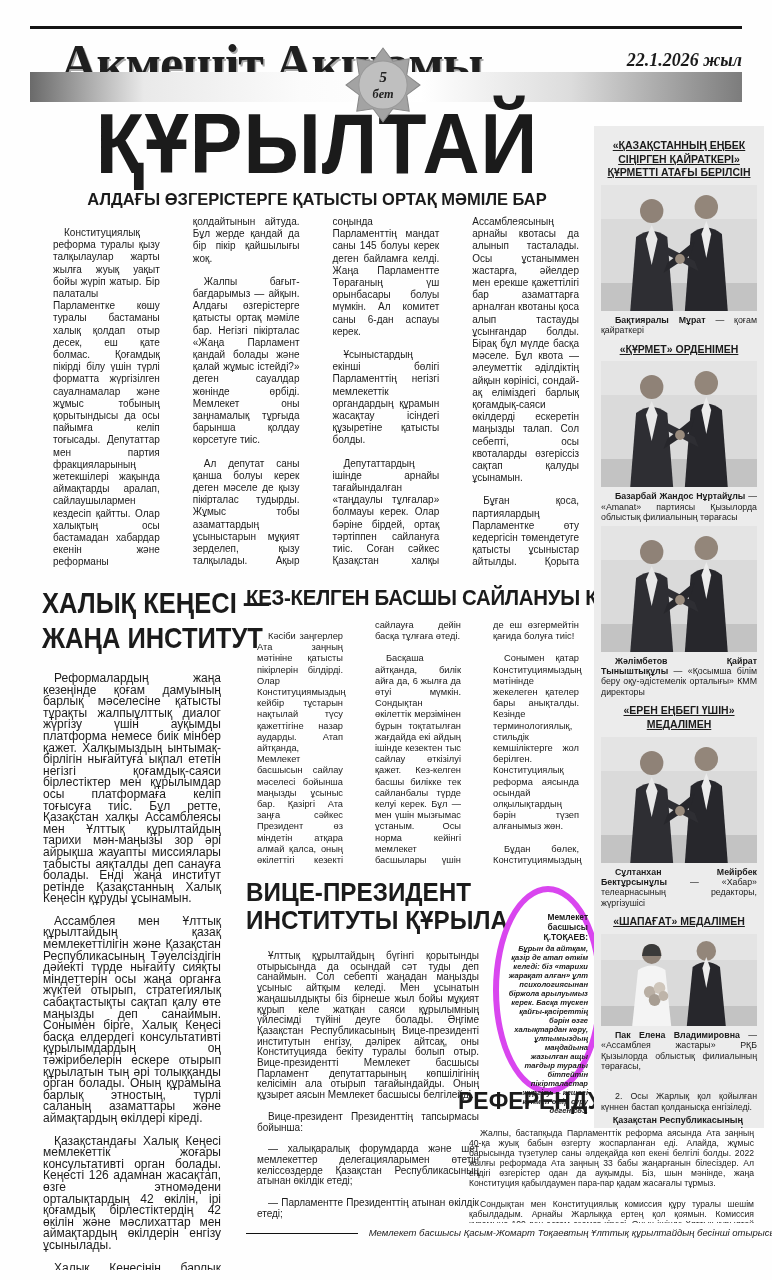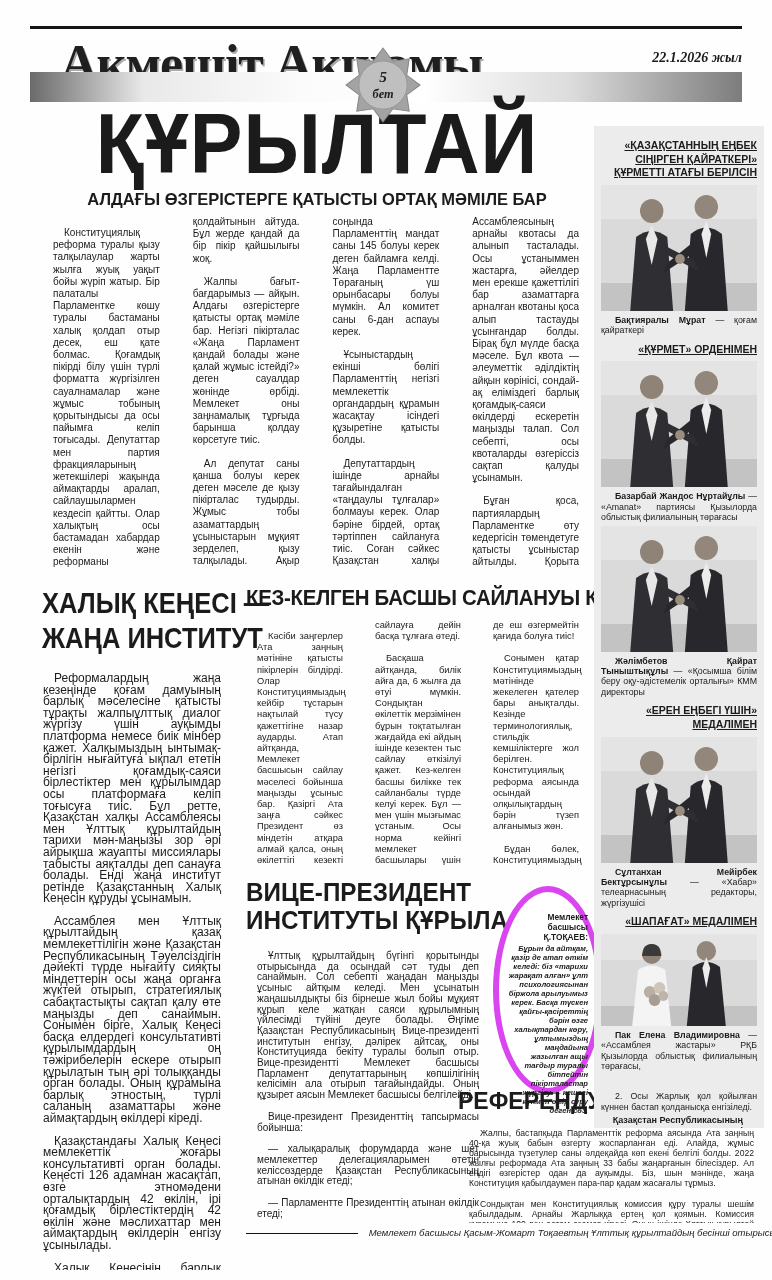--- a/index.html
+++ b/index.html
@@ -2,21 +2,21 @@
 <html><head>
 <meta charset="utf-8">
 <style>
   html,body{margin:0;padding:0;background:#888;}
   .page{position:relative;width:772px;height:1280px;background:#fefefe;color:#1b1b1b;
         font-family:"Liberation Sans",sans-serif;overflow:hidden;margin:0 auto;}
   .toprule{position:absolute;left:30px;top:26px;width:712px;height:3px;background:#141414;}
   .logo{position:absolute;left:60px;top:34px;font-family:Liberation Serif, serif;font-weight:bold;
         font-size:52px;color:#1f1f1f;text-shadow:1.5px 1.5px 0 #aaa;letter-spacing:-1px;white-space:nowrap;}
   .date{position:absolute;right:30px;top:50px;font-family:"Liberation Serif",serif;font-style:italic;
-        font-weight:bold;font-size:14px;}
+        font-weight:bold;font-size:18px;}
   .gradbar{position:absolute;left:30px;top:72px;width:712px;height:30px;
         background:linear-gradient(90deg,#6a6a6a 0%,#e9e9e9 16%,#fbfbfb 38%,#ffffff 55%,#dcdcdc 76%,#7c7c7c 100%);}
   .badge{position:absolute;left:345px;top:46px;width:76px;height:78px;z-index:5;}
   .badge text{font-family:"Liberation Serif",serif;font-style:italic;font-weight:bold;fill:#222;}
   .headline{position:absolute;left:34px;top:102px;width:566px;text-align:center;font-weight:bold;
         font-size:79px;line-height:0.98;letter-spacing:1px;transform:scaleY(1.08);transform-origin:top;
         white-space:nowrap;}
   .subhead{position:absolute;left:34px;top:190px;width:566px;text-align:center;font-weight:bold;font-size:16.5px;}
   .body-text p{margin:11px;text-indent:11px;}
   .main4col{position:absolute;left:42px;top:216px;width:548px;height:358px;column-count:4;column-gap:11px;
@@ -39,21 +39,21 @@
   .quote .intro{font-weight:bold;font-size:8.4px;line-height:10px;margin-bottom:2px;}
   .quote .qtext{font-weight:bold;font-style:italic;}
   .ref-title{position:absolute;left:458px;top:1088px;width:307px;font-weight:bold;font-size:23px;white-space:nowrap;}
   .ref-body{position:absolute;left:458px;top:1117px;width:307px;height:106px;font-size:8.6px;
         line-height:10px;text-align:justify;overflow:hidden;}
   .credit{position:absolute;left:246px;top:1227px;width:519px;font-size:9.5px;font-style:italic;
         text-align:right;white-space:nowrap;}
   .credit .dash{display:inline-block;width:112px;border-top:1.5px solid #111;vertical-align:middle;margin-right:8px;}
   .sidebar{position:absolute;left:594px;top:126px;width:170px;height:1002px;background:#ececec;
         padding:6px 7px;box-sizing:border-box;overflow:hidden;}
-  .sb-heading{font-weight:bold;font-size:10.5px;line-height:1.3;text-align:right;
+  .sb-heading{font-weight:bold;font-size:10.5px;line-height:1.3;text-align:center;
         text-decoration:underline;margin:7px 0 5px;}
   .photo{width:100%;height:126px;margin:3px 0 4px;background:#cfcfcf;overflow:hidden;}
   .photo.short{height:92px;}
   .caption{font-size:8.8px;line-height:10.4px;text-align:justify;text-indent:14px;margin-bottom:3px;}
   .caption b{font-weight:bold;}
   .decree-item{font-size:8.8px;line-height:10.4px;text-indent:14px;text-align:justify;margin-top:20px;}
   .sig{font-size:9px;font-weight:bold;text-align:right;line-height:11px;margin-top:3px;padding-right:14px;}
 </style>
 </head>
 <body>

